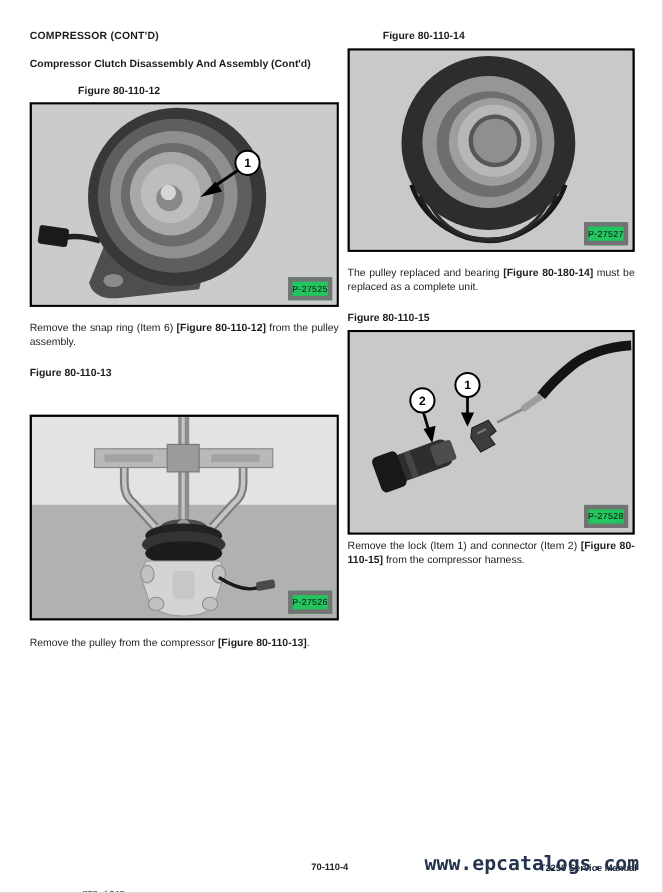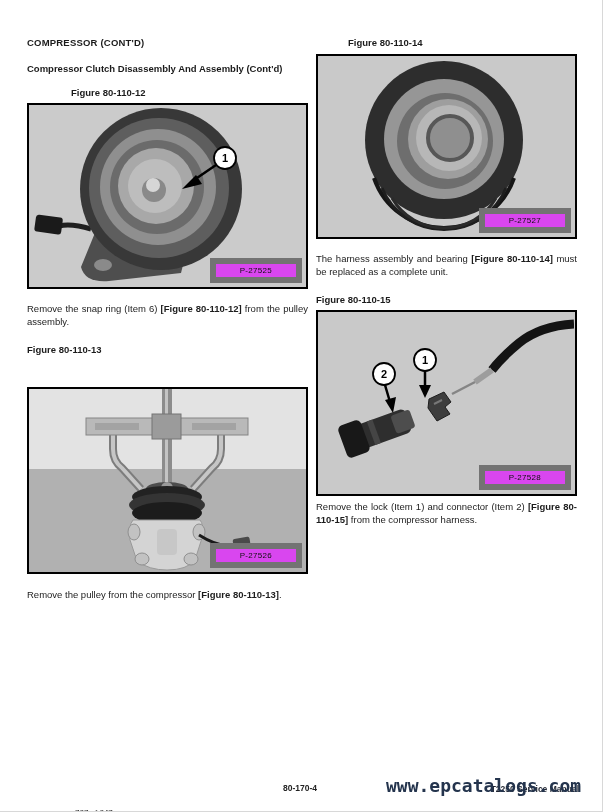--- a/index.html
+++ b/index.html
@@ -1,37 +1,37 @@
 <!DOCTYPE html>
 <html><head>
 <meta charset="utf-8">
 <style>
   html,body{margin:0;padding:0;background:#fff;}
   #page{
     position:relative;width:603px;height:812px;background:#ffffff;
     font-family:"Liberation Sans",sans-serif;color:#1b1b1b;overflow:hidden;
     border-right:1px solid #d8d8d8;border-bottom:1px solid #d8d8d8;box-sizing:border-box;
   }
-  .col{position:absolute;top:37px;}
+  .col{position:absolute;top:27px;}
   #col-left{left:27px;width:281px;}
   #col-right{left:316px;width:261px;}
   .doc-h1{font-size:9.5px;font-weight:bold;letter-spacing:.2px;margin:0;}
   .doc-h2{font-size:9.5px;font-weight:bold;line-height:13px;margin:14px 0 0 0;}
   .fig-label{font-size:9.5px;font-weight:bold;margin:0;}
   .mt-first{margin-top:0;margin-left:32px;}
   .fig-label.after-h2{margin-top:12px;padding-left:44px;}
   .fig-label.after-para{margin-top:16px;}
   .fig-frame{
     position:relative;margin-top:5px;border:2px solid #000;background:#cacaca;
     box-sizing:border-box;
   }
   .fig-frame svg{display:block;}
   .photo-id{
-    position:absolute;right:4px;bottom:4px;background:#d946ef;border:6px solid #737373;
-    font-size:8px;line-height:13px;padding:0 24px;letter-spacing:.3px;color:#111;
+    position:absolute;right:4px;bottom:4px;background:#22c55e;border:4px solid #737373;
+    font-size:8px;line-height:13px;padding:0 0;letter-spacing:.3px;color:#111;
   }
   .para{
     font-size:9.5px;line-height:13px;text-align:justify;margin:13px 0 0 0;color:#1c1c1c;
   }
   .para b{font-weight:bold;}
   
   .footer-item{position:absolute;font-size:8px;color:#222;}
   #footer-pageinfo{left:75px;top:784px;margin-top:24px;}
   #footer-docpage{left:283px;top:783px;font-weight:bold;font-size:8.5px;}
   #footer-manual{right:23px;top:784px;font-weight:bold;font-size:8.5px;color:#1f2430;z-index:4;}
@@ -143,21 +143,21 @@
           <circle cx="131" cy="82" r="33" fill="#b7b7b7"></circle>
           <circle cx="132" cy="82" r="22" fill="#8f8f8f" stroke="#575757" stroke-width="4"></circle>
           <path d="M56 122 A74 74 0 0 0 196 122" fill="none" stroke="#161616" stroke-width="4"></path>
           <path d="M64 132 A67 67 0 0 0 188 132" fill="none" stroke="#1e1e1e" stroke-width="3"></path>
           <path d="M74 142 A60 60 0 0 0 178 142" fill="none" stroke="#2a2a2a" stroke-width="3"></path>
         </g>
       </svg>
       <div class="photo-id">P-27527</div>
     </div>
 
-    <p class="para"><span>The harness assembly and bearing </span><b>[Figure 80-110-14]</b><span> must be replaced as a complete unit.</span></p>
+    <p class="para"><span>The pulley replaced and bearing </span><b>[Figure 80-180-14]</b><span> must be replaced as a complete unit.</span></p>
 
     <p class="fig-label after-para">Figure 80-110-15</p>
     <div class="fig-frame" style="height:186px;">
       <svg viewBox="0 0 256 182" width="256" height="182">
         <rect width="256" height="182" fill="#c9c9c9"></rect>
         <g>
           <path d="M256 12 Q222 14 201 31 Q184 45 174 58" stroke="#141414" stroke-width="9" fill="none"></path>
           <path d="M174 58 L157 70" stroke="#9d9d9d" stroke-width="6"></path>
           <path d="M157 70 L134 82" stroke="#858585" stroke-width="2.5"></path>
         </g>
@@ -188,17 +188,17 @@
           <text class="co-num" x="107" y="52" text-anchor="middle">1</text>
         </g>
       </svg>
       <div class="photo-id">P-27528</div>
     </div>
 
     <p class="para" style="margin-top:4px;"><span>Remove the lock (Item 1) and connector (Item 2) </span><b>[Figure 80-110-15]</b><span> from the compressor harness.</span></p>
   </div>
 
   <div class="footer-item" id="footer-pageinfo">787 of 847</div>
-  <div class="footer-item" id="footer-docpage">80-170-4</div>
+  <div class="footer-item" id="footer-docpage">70-110-4</div>
   <div class="footer-item" id="footer-manual">T2250 Service Manual</div>
   <div id="watermark">www.epcatalogs.com</div>
 
 </div>
 
 </body></html>

